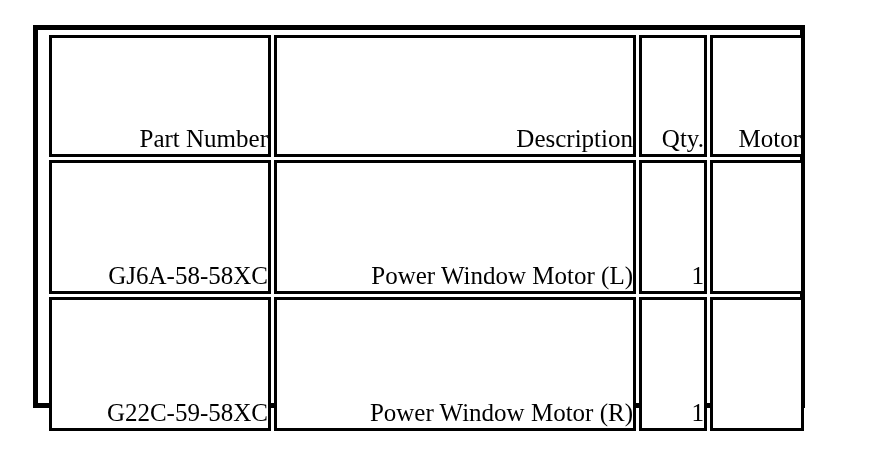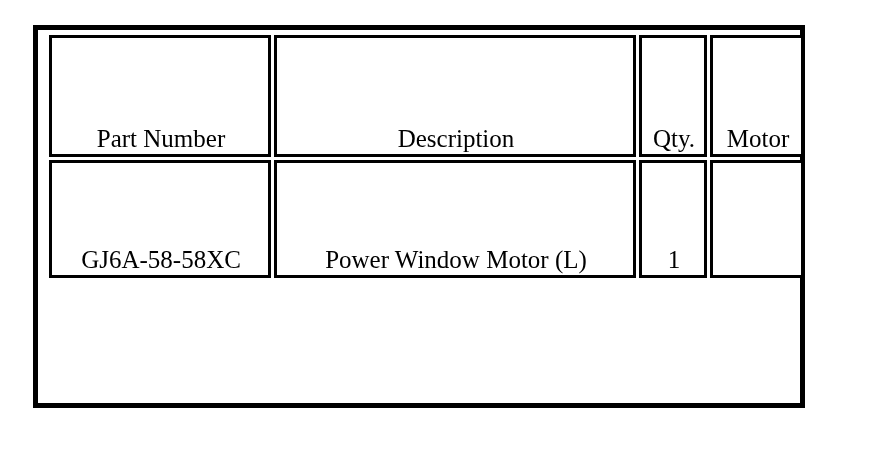--- a/index.html
+++ b/index.html
@@ -49,38 +49,38 @@
     border-spacing: 3px 3px;
     width: 752px;
     table-layout: fixed;
   }
 
   table.parts-table td,
   table.parts-table th {
     border: 3px solid #000000;
     box-sizing: border-box;
     vertical-align: bottom;
-    text-align: center;
+    text-align: right;
     font-weight: normal;
     font-size: 25px;
     line-height: 27px;
     padding: 0 0 2px 2px;
     white-space: nowrap;
     overflow: hidden;
     background: #ffffff;
   }
 
   
   col.c-part   { width: 222px; }
   col.c-desc   { width: 362px; }
   col.c-qty    { width: 68px; }
   col.c-notes  { width: 94px; }
 
   tr.header-row th { height: 122px; }
-  tr.data-row  td  { height: 118px; }
+  tr.data-row  td  { height: 134px; }
 
   .cell-empty { }
 </style>
 </head>
 <body>
 
 <div id="page">
 
   <div class="table-frame">
     <div class="table-inner">
@@ -103,19 +103,25 @@
         </thead>
 
         <tbody>
           <tr class="data-row">
             <td>GJ6A-58-58XC</td>
             <td>Power Window Motor (L)</td>
             <td>1</td>
             <td class="cell-empty"></td>
           </tr>
 
+          <tr class="data-row">
+            <td>G22C-59-58XC</td>
+            <td>Power Window Motor (R)</td>
+            <td>1</td>
+            <td class="cell-empty"></td>
+          </tr>
         </tbody>
       </table>
 
     </div>
   </div>
 
 </div>
 
 </body></html>

